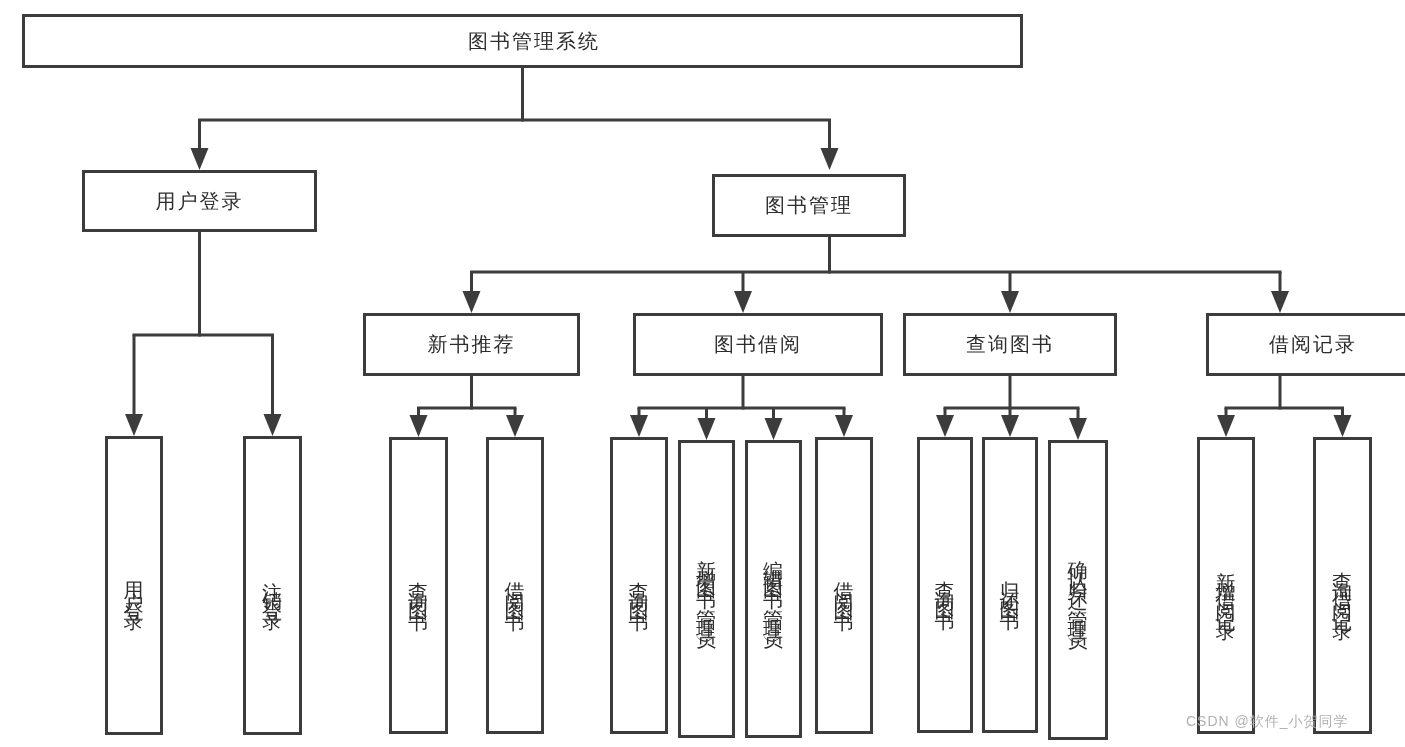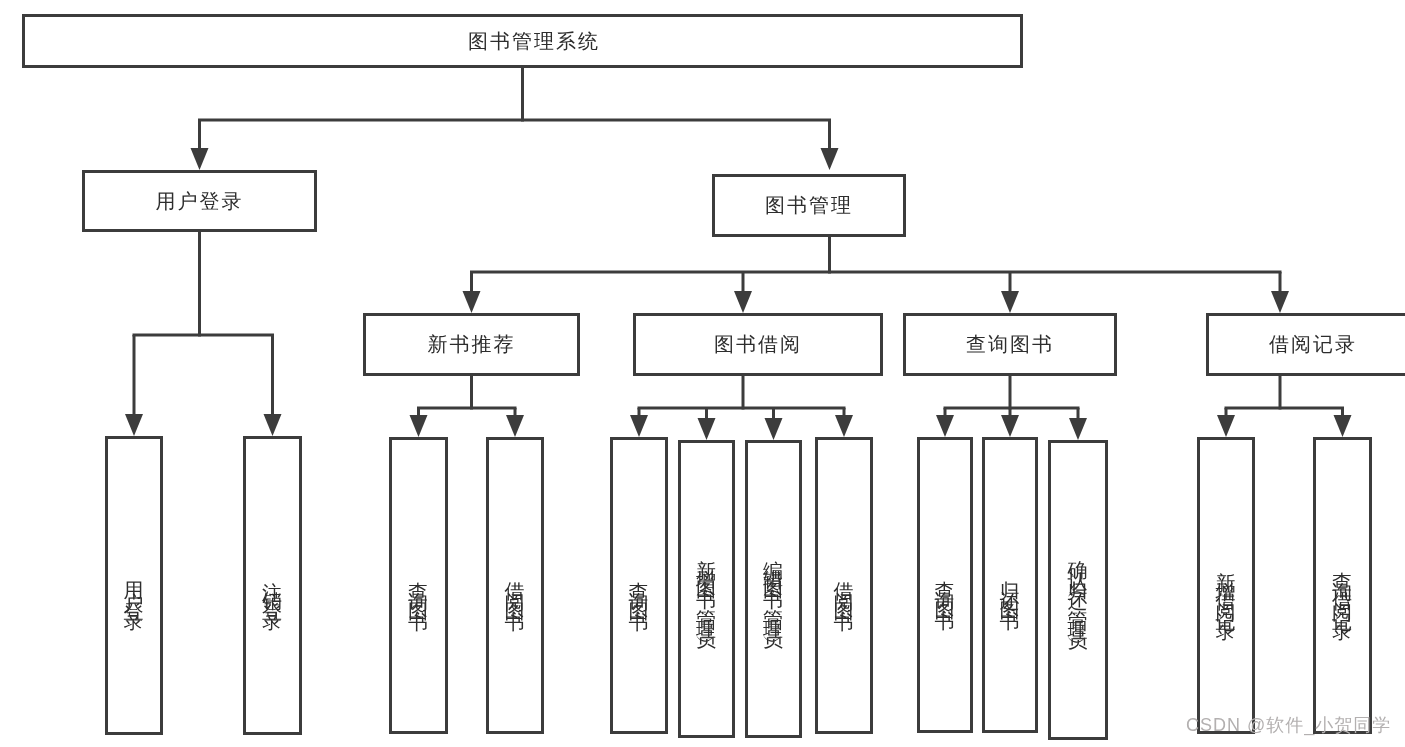--- a/index.html
+++ b/index.html
@@ -16,21 +16,21 @@
     display:flex;align-items:center;justify-content:center;
     color:var(--text,#2d2d2d);
   }
   .hbox span{font-size:20px;letter-spacing:2px;white-space:nowrap;}
   .vbox span{
     writing-mode:vertical-rl;text-orientation:mixed;
     font-size:20px;line-height:1;letter-spacing:10px;white-space:nowrap;
   }
   .watermark{
     position:absolute;left:1186px;top:713px;z-index:5;
-    font-size:18px;letter-spacing:1px;color:var(--wm,#b3b0b0);white-space:nowrap;
+    font-size:14px;letter-spacing:1px;color:var(--wm,#b3b0b0);white-space:nowrap;
   }
 </style>
 </head>
 <body>
 
 <div id="stage">
 
   <svg id="wires" viewBox="0 0 1405 747" xmlns="http://www.w3.org/2000/svg">
 
     <g>

